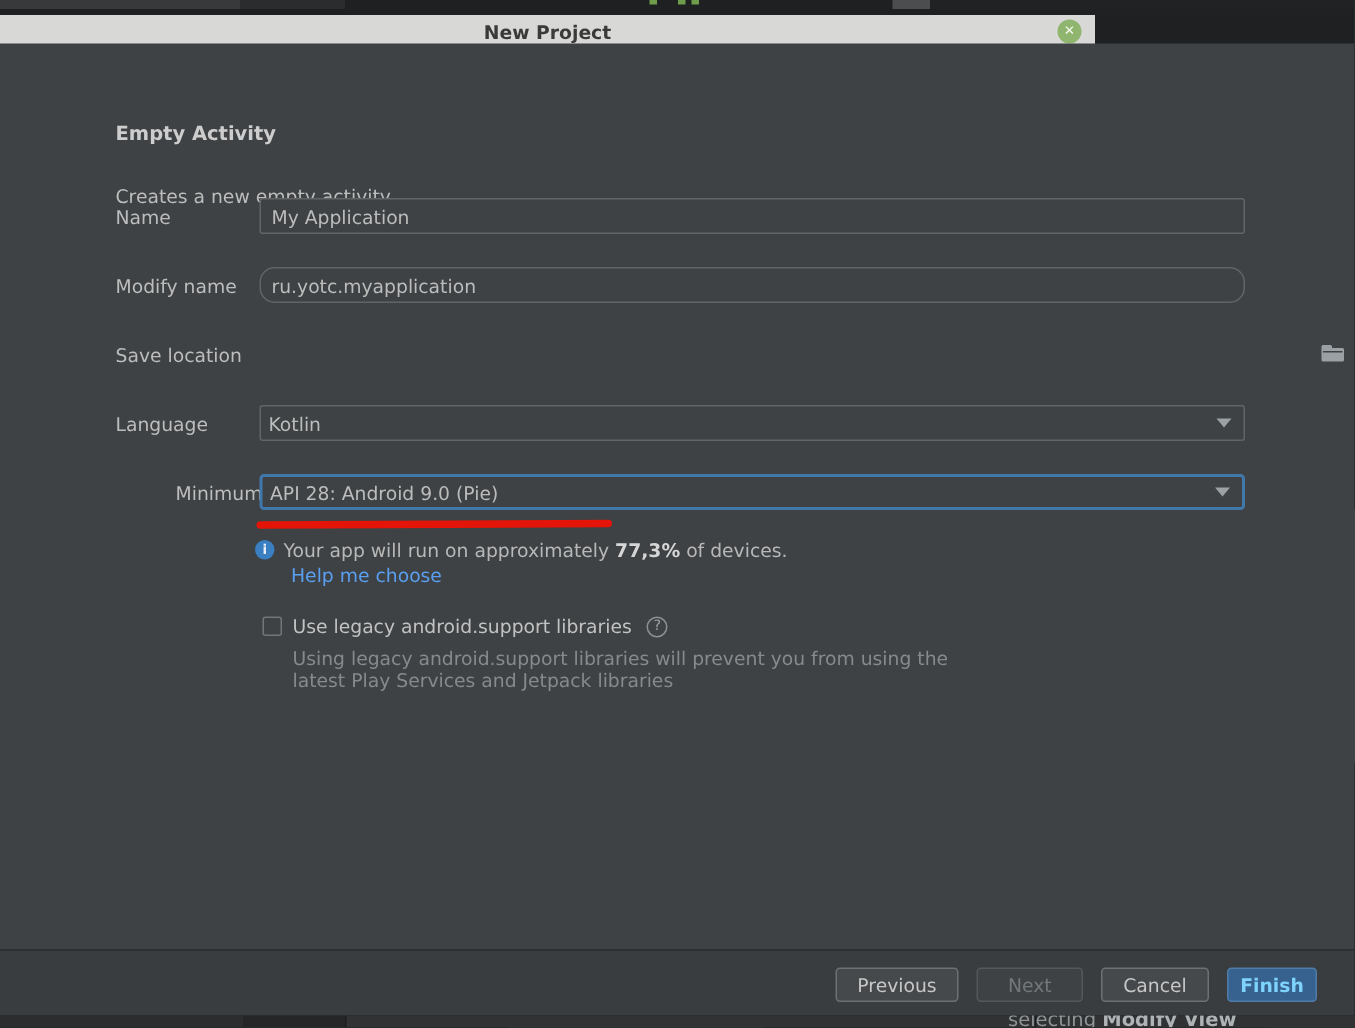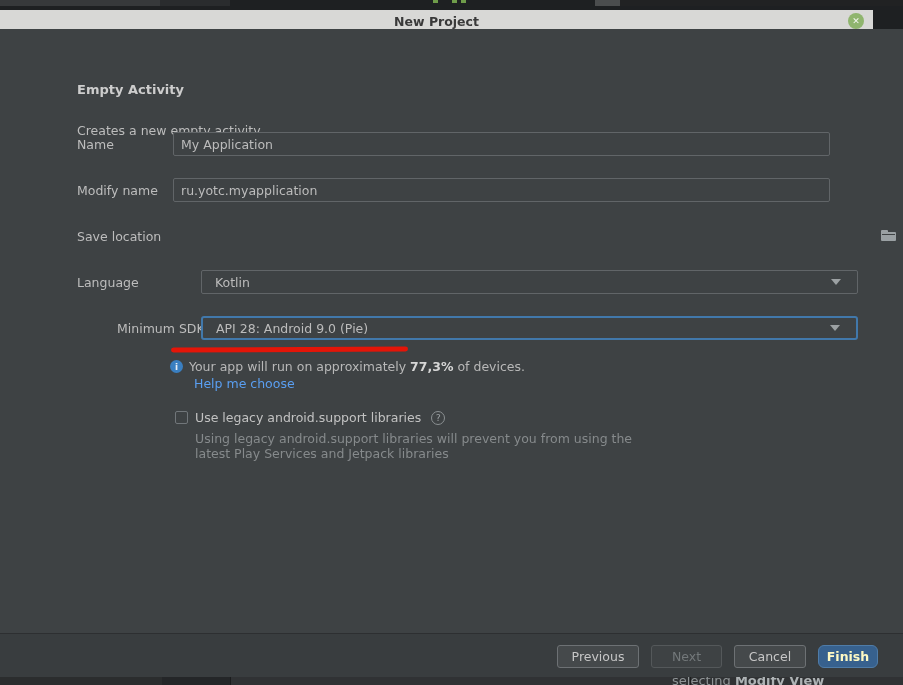--- a/index.html
+++ b/index.html
@@ -10,37 +10,37 @@
   
   .bg-strip { position:absolute; left:0; width:903px; overflow:hidden;text-align:center; }
   .bg-top { top:0; height:6px; }
   .bg-bottom { top:677px; height:8px; }
   .seg { position:absolute; top:0; height:100%; }
   .speck { position:absolute; top:0; width:5px; height:3px; background:#6f9c4a; }
   .bg-partial-text { position:absolute; left:672px; top:-4px; font-size:13px; color:#8f9496; white-space:nowrap; }
   .bg-partial-text b { color:#aeb3b5; }
 
   
-  .titlebar { position:absolute; left:0; top:10px; width:873px; height:23px; background:#d8d8d6;
+  .titlebar { position:absolute; left:0; top:10px; width:730px; height:23px; background:#d8d8d6;
               border-bottom:1px solid #a9a9a7; display:flex; align-items:center; justify-content:center; }
   .titlebar .title { font-size:12.5px; font-weight:bold; color:#3a3a3a; }
   .close-btn { position:absolute; right:9px; top:3px; width:16px; height:16px; border-radius:50%;
                background:#8fb56e; display:flex; align-items:center; justify-content:center; cursor:pointer; }
   .close-btn span { color:#f4f7f0; font-size:9px; font-weight:bold; line-height:1; }
 
   
   .dialog-body { position:absolute; left:0; top:29px; width:903px; height:604px; background:#3e4244; }
   .heading { position:absolute; left:77px; top:53px; font-size:13px; font-weight:bold; color:#cdcdcd; }
   .subheading { position:absolute; left:77px; top:94px; font-size:12.5px; color:#bdbdbd; }
 
   .row-label { position:absolute; left:77px; font-size:12.5px; color:#bdbdbd; }
   .field { position:absolute; left:173px; width:657px; height:24px; background:#3e4244;
            border:1px solid #616568; border-radius:2px; }
   input.field { color:#bcbcbc; font-size:12.5px; padding:0 7px; outline:none; font-family:inherit; }
-  .combo { display:flex; align-items:center; padding:0 13px; cursor:pointer;margin-left:28px; }
+  .combo { display:flex; align-items:center; padding:0 5px; cursor:pointer; }
   .combo .combo-value { color:#bcbcbc; font-size:12.5px; flex:1; }
   .combo .arrow { width:0; height:0; border-left:5px solid transparent; border-right:5px solid transparent;
                   border-top:6px solid #9ca1a3; margin-right:3px; }
   .combo.focused { border:2px solid #4178ab; border-radius:3px; }
   .folder-icon { position:absolute; right:7px; top:6px; width:15px; height:11px; cursor:pointer; }
   .folder-icon .back { position:absolute; left:0; top:2px; width:15px; height:9px; background:#9aa0a3; border-radius:1px; }
   .folder-icon .tab  { position:absolute; left:0; top:0; width:7px; height:3px; background:#9aa0a3; border-radius:1px 1px 0 0; }
   .folder-icon .line { position:absolute; left:1px; top:4px; width:13px; height:1px; background:#3e4244; }
 
   .red-underline { position:absolute; left:171px; top:347px; width:237px; height:5px;
@@ -61,21 +61,21 @@
   .note { position:absolute; left:195px; font-size:12.5px; color:#868a8c; }
 
   
   .separator { position:absolute; left:0; top:633px; width:903px; height:1px; background:#2d2f31; }
   .buttonbar { position:absolute; left:0; top:634px; width:903px; height:43px; background:#393d3f; }
   .btn { position:absolute; top:11px; height:23px; border-radius:3px; font-family:inherit; font-size:12.5px;
          background:#45494b; border:1px solid #6d7174; color:#c7c7c7; cursor:pointer; }
   .btn-previous { left:557px; width:82px; }
   .btn-next { left:651px; width:71px; background:#3e4244; border-color:#54585a; color:#73787a; cursor:default; }
   .btn-cancel { left:734px; width:72px; }
-  .btn-finish { left:818px; width:60px; background:#37618e; border-color:#4f7ca8; color:#fef9c3; font-weight:bold;border-radius:6px; }
+  .btn-finish { left:818px; width:60px; background:#37618e; border-color:#4f7ca8; color:#7dd3fc; font-weight:bold; }
 </style>
 </head>
 <body>
 
 <div class="screen">
 
   <div class="bg-strip bg-top">
     <div class="seg" style="left:0;width:160px;background:#37393b;"></div>
     <div class="seg" style="left:160px;width:70px;background:#2a2c2e;"></div>
     <div class="seg" style="left:230px;width:365px;background:#1e2022;"></div>
@@ -94,21 +94,21 @@
   </div>
 
   <div class="dialog-body">
     <div class="heading">Empty Activity</div>
     <div class="subheading">Creates a new empty activity</div>
 
     <span class="row-label" style="top:108px;">Name</span>
     <input class="field" style="top: 103px;" type="text" value="My Application">
 
     <span class="row-label" style="top:154px;">Modify name</span>
-    <input class="field" style="top: 149px;" type="text" value="ru.yotc.myapplication">
+    <input class="field" style="top: 149px; border-radius: 10px;" type="text" value="ru.yotc.myapplication">
 
     <span class="row-label" style="top:200px;">Save location</span>
     <span class="folder-icon" style="top:201px;">
       <span class="tab"></span>
       <span class="back"></span>
       <span class="line"></span>
     </span>
 
     <span class="row-label" style="top:246px;">Language</span>
     <div class="field combo" style="top:241px;">

